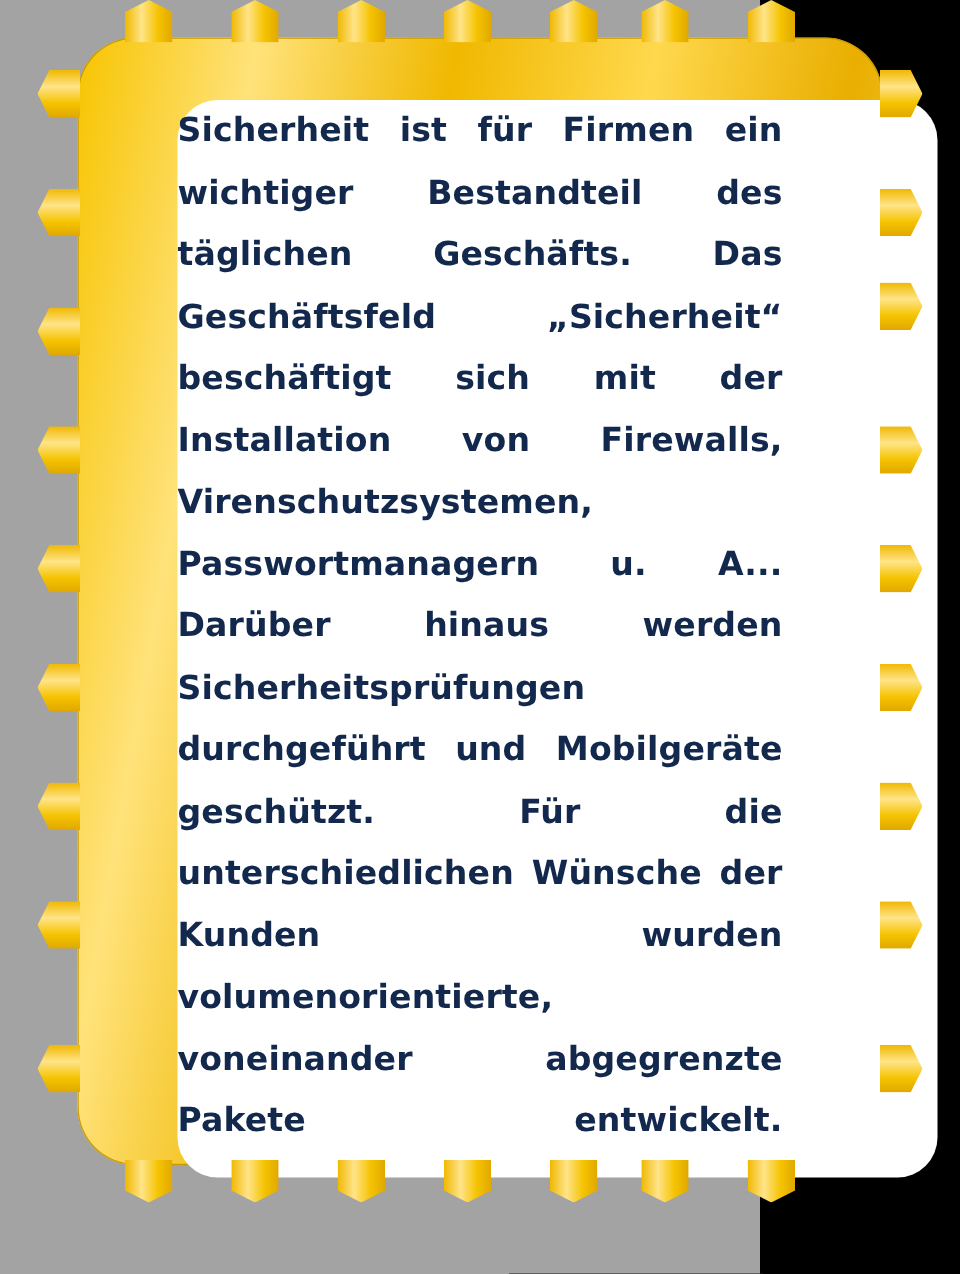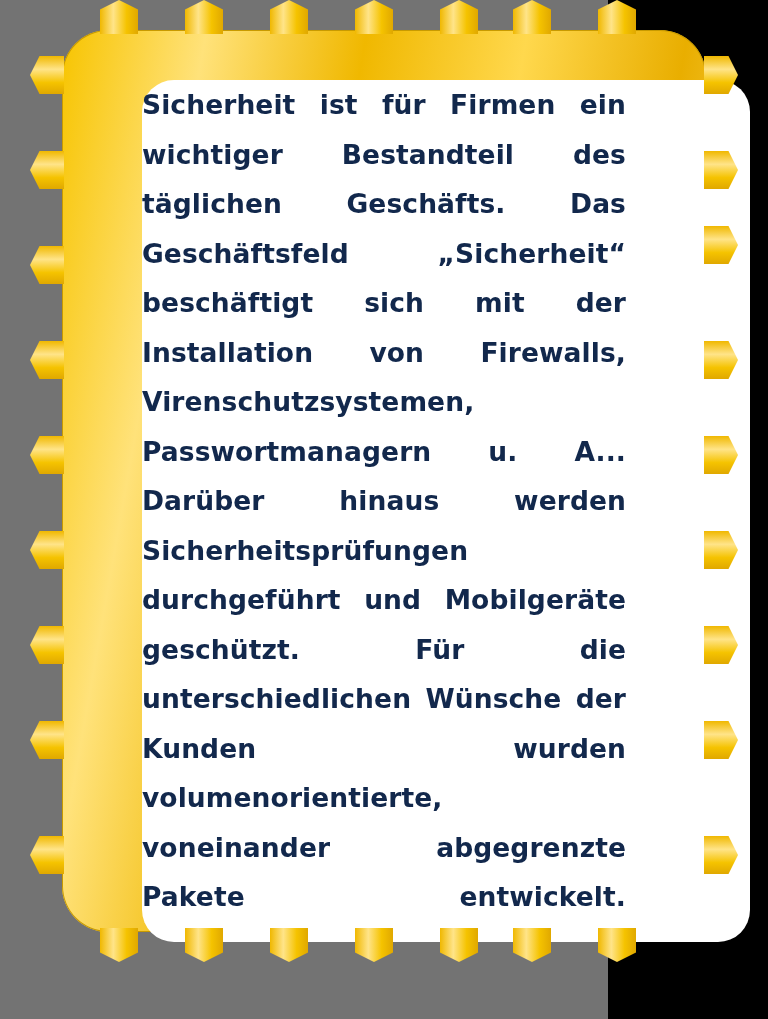--- a/index.html
+++ b/index.html
@@ -11,21 +11,21 @@
     width: 768px;
     height: 1019px;
     overflow: hidden;
     font-family: "Liberation Sans", sans-serif;
   }
 
   .stage {
     position: relative;
     width: 608px;
     height: 1019px;
-    background: #737373;
+    background: #a3a3a3;
   }
 
   
   .chip-frame {
     position: absolute;
     left: 62px;
     top: 30px;
     width: 644px;
     height: 902px;
     border-radius: 46px;

